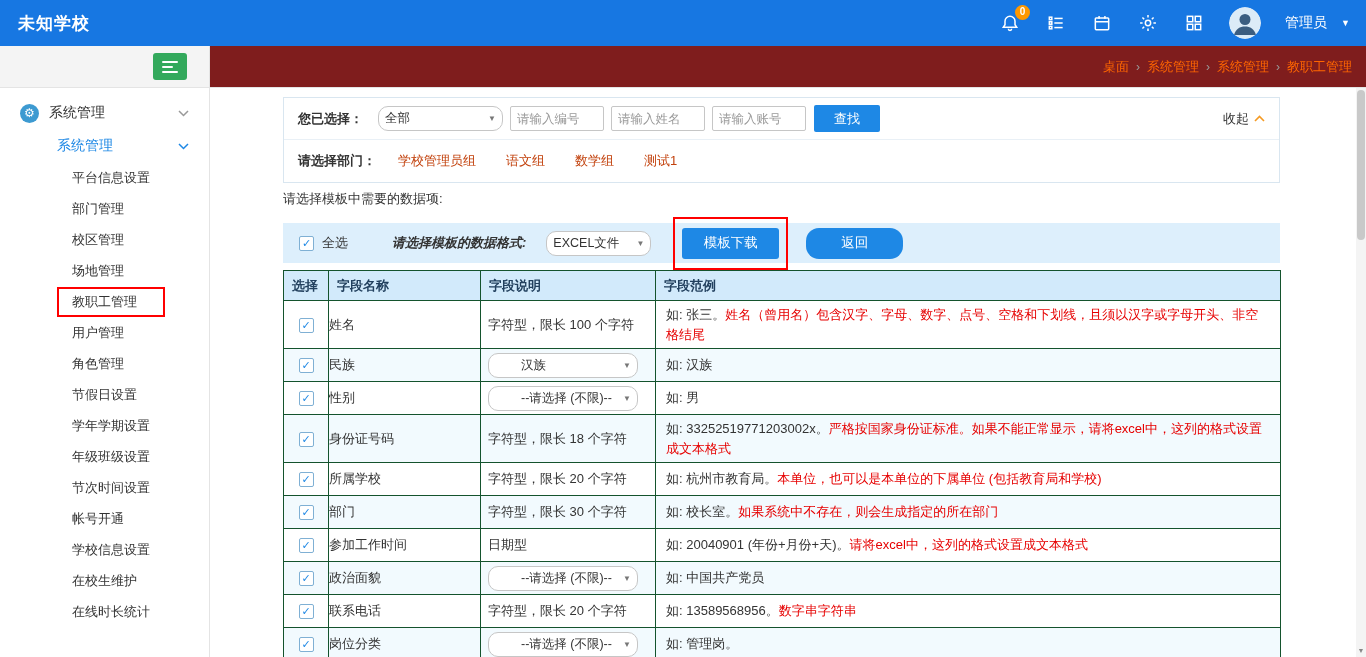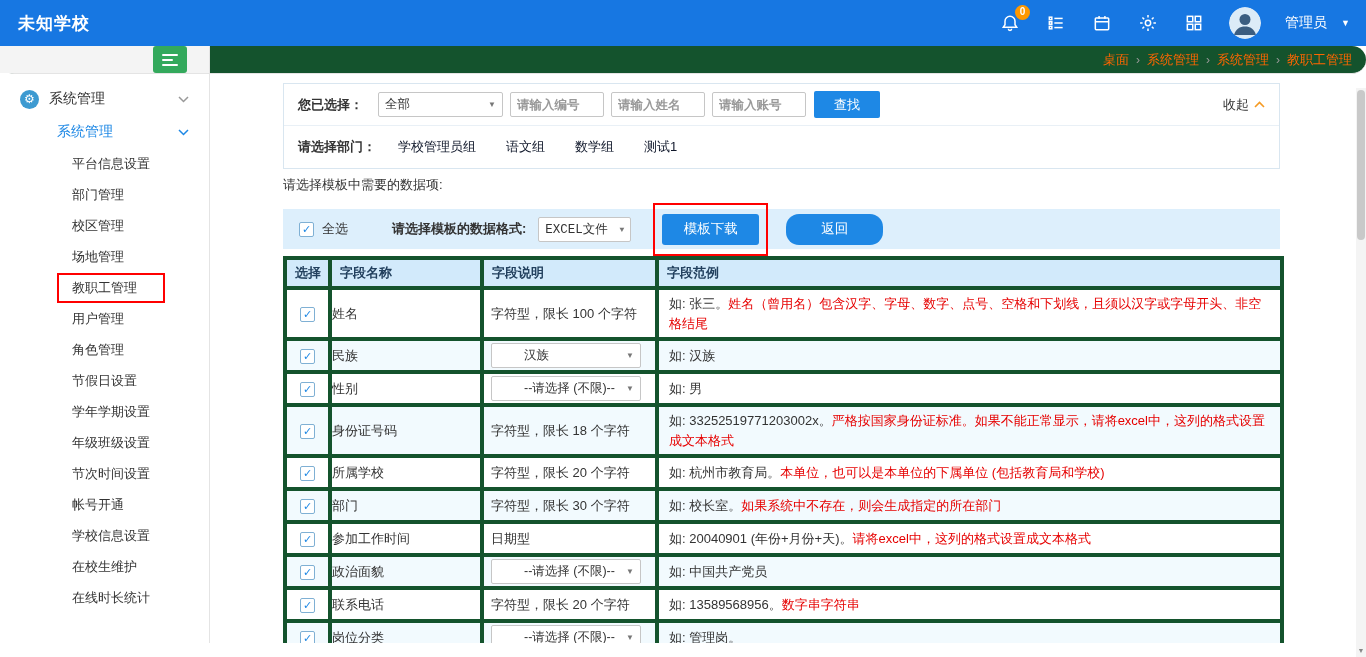--- a/index.html
+++ b/index.html
@@ -10,21 +10,21 @@
   .topbar{height:46px;background:#1777e2;display:flex;align-items:center;justify-content:space-between;padding:0 16px 0 18px;color:#fff;}
   .school{font-size:17px;font-weight:bold;letter-spacing:1px;}
   .top-right{display:flex;align-items:center;gap:24px;}
   .top-icon{position:relative;display:inline-flex;width:22px;height:22px;align-items:center;justify-content:center;cursor:pointer;}
   .badge{position:absolute;top:-7px;right:-9px;background:#ff9800;color:#fff;font-size:10px;line-height:14px;min-width:15px;height:15px;border-radius:8px;text-align:center;padding:0 3px;font-weight:bold;}
   .avatar{width:32px;height:32px;border-radius:50%;overflow:hidden;cursor:pointer;flex-shrink:0;}
   .user{display:flex;align-items:center;gap:14px;font-size:14px;cursor:pointer;}
   .user .caret{font-size:9px;}
 
   
-  .subbar{height:28px;display:flex;align-items:stretch;background:#14532d;border-bottom:1px solid #e4e4e4;border-radius:21px;}
+  .subbar{height:42px;display:flex;align-items:stretch;background:#7f1d1d;border-bottom:1px solid #e4e4e4;}
   .subbar-left{width:210px;background:#f4f4f4;border-right:1px solid #e4e4e4;display:flex;align-items:center;justify-content:flex-end;padding-right:22px;}
   .menu-toggle{width:34px;height:27px;background:#33a95c;border:none;border-radius:3px;display:flex;flex-direction:column;align-items:center;justify-content:center;gap:3px;cursor:pointer;}
   .menu-toggle i{display:block;height:2px;background:#fff;border-radius:1px;}
   .menu-toggle i:nth-child(1){width:16px;}
   .menu-toggle i:nth-child(2){width:11px;margin-right:5px;}
   .menu-toggle i:nth-child(3){width:16px;}
   .breadcrumb{flex:1;display:flex;align-items:center;justify-content:flex-end;padding-right:14px;font-size:13px;}
   .bc-item{color:#ff6600;cursor:pointer;}
   .bc-sep{color:#999;margin:0 7px;font-size:12px;}
 
@@ -39,42 +39,42 @@
   .side-item{height:31px;line-height:31px;padding-left:72px;font-size:13px;color:#333;cursor:pointer;white-space:nowrap;text-decoration:underline;}
   .side-item .lbl{display:inline-block;}
   .side-item .lbl.annotated{line-height:normal;border:2px solid #ff0000;padding:4px 26px 4px 13px;margin-left:-15px;}
 
   
   .main{flex:1;padding:9px 0 0 73px;overflow:hidden;position:relative;background:#fff;}
   .panel{width:997px;border:1px solid #d9e6f0;background:#fff;}
   .f-row{height:42px;display:flex;align-items:center;padding:0 14px;}
   .f-row.first{border-bottom:1px solid #e9f0f6;}
   .bold{font-weight:bold;}
-  .ui-select{display:inline-flex;align-items:center;justify-content:space-between;height:25px;border:1px solid #c6c6c6;background:#fff;padding:0 6px;font-size:12.5px;color:#333;cursor:pointer;border-radius:2px;}
+  .ui-select{display:inline-flex;align-items:center;justify-content:space-between;height:25px;border:1px solid #c6c6c6;background:#fff;padding:0 6px;font-size:12.5px;color:#333;cursor:pointer;border-radius:10px;}
   .ui-select .sel-caret{color:#777;font-size:8px;margin-left:6px;}
   .w125{width:125px;margin-left:15px;}
-  .w107{width:93px;margin-left:12px;font-family:Liberation Mono, monospace;}
-  .txt{width:94px;height:25px;border:1px solid #c6c6c6;margin-left:7px;padding:0 6px;font-size:12.5px;color:#333;border-radius:2px;font-family:inherit;font-weight:bold;}
+  .w107{width:105px;margin-left:20px;}
+  .txt{width:94px;height:25px;border:1px solid #c6c6c6;margin-left:7px;padding:0 6px;font-size:12.5px;color:#333;border-radius:2px;font-family:inherit;}
   .txt::placeholder{color:#999;}
   .btn-search{width:66px;height:27px;background:#1e88e5;color:#fff;border:none;border-radius:2px;font-size:13px;margin-left:8px;cursor:pointer;font-family:inherit;}
   .collapse{margin-left:auto;display:flex;align-items:center;gap:5px;cursor:pointer;color:#333;}
   .dept-links{display:flex;gap:30px;margin-left:22px;}
-  .dept-link{color:#0f172a;cursor:pointer;}
+  .dept-link{color:#c2410c;cursor:pointer;}
   .hint{margin-top:6px;height:20px;line-height:20px;}
 
   .toolbar{width:997px;height:40px;background:#ddeffc;display:flex;align-items:center;margin-top:14px;padding-left:16px;}
   .checkbox{display:inline-block;width:15px;height:15px;border:1px solid #7fb0d4;background:#fff;border-radius:2px;color:#1e88e5;font-size:11px;line-height:13px;text-align:center;cursor:pointer;font-weight:bold;flex-shrink:0;}
   .sel-all-lbl{margin-left:8px;}
-  .fmt-label{margin-left:44px;font-weight:bold;}
+  .fmt-label{margin-left:44px;font-weight:bold;font-style:italic;}
   .red-wrap{border:2px solid #ff0000;padding:9px 7px;margin-left:22px;display:inline-block;}
   .btn-big{width:97px;height:31px;background:#1e88e5;color:#fff;border:none;border-radius:3px;font-size:13.5px;cursor:pointer;font-family:inherit;}
   .btn-back{margin-left:18px;border-radius:13px;}
 
   .grid{width:997px;border-collapse:collapse;margin-top:7px;table-layout:fixed;background:#fff;}
-  .grid th,.grid td{border:4px solid #14532d;}
+  .grid th,.grid td{border:1px solid #14532d;}
   .grid th{background:#d2eafb;height:30px;text-align:left;padding-left:8px;font-size:13px;color:#22405e;}
   .grid td{height:33px;font-size:13px;}
   .grid tbody tr:nth-child(even){background:#f2fafe;}
   .c-check{text-align:center;}
   .c-name{padding-left:0;}
   .c-desc{padding-left:7px;font-size:12.5px;}
   .c-ex{padding:4px 10px;line-height:1.5;font-size:12.5px;}
   .ex-red{color:#e60000;}
   .grid .ui-select{width:150px;padding-left:32px;}
 

